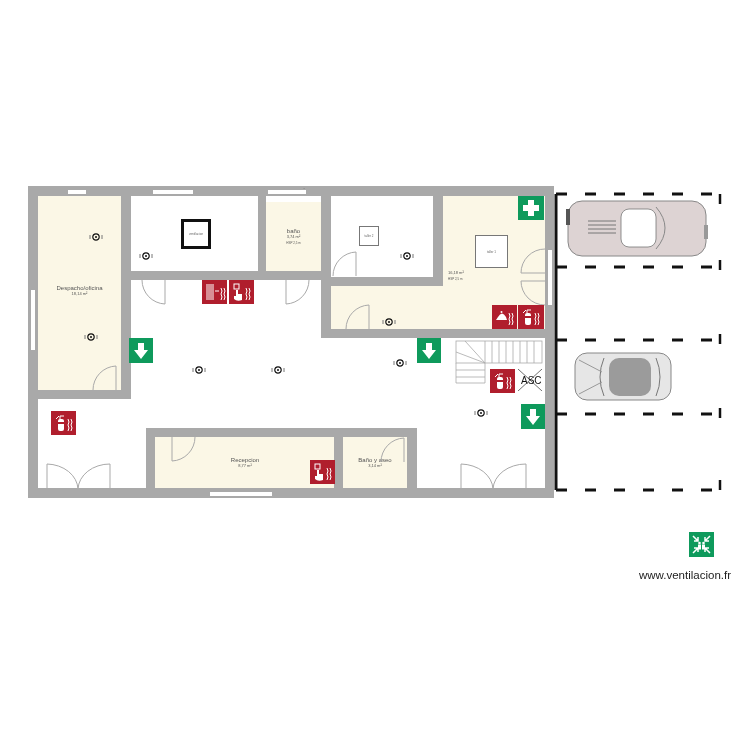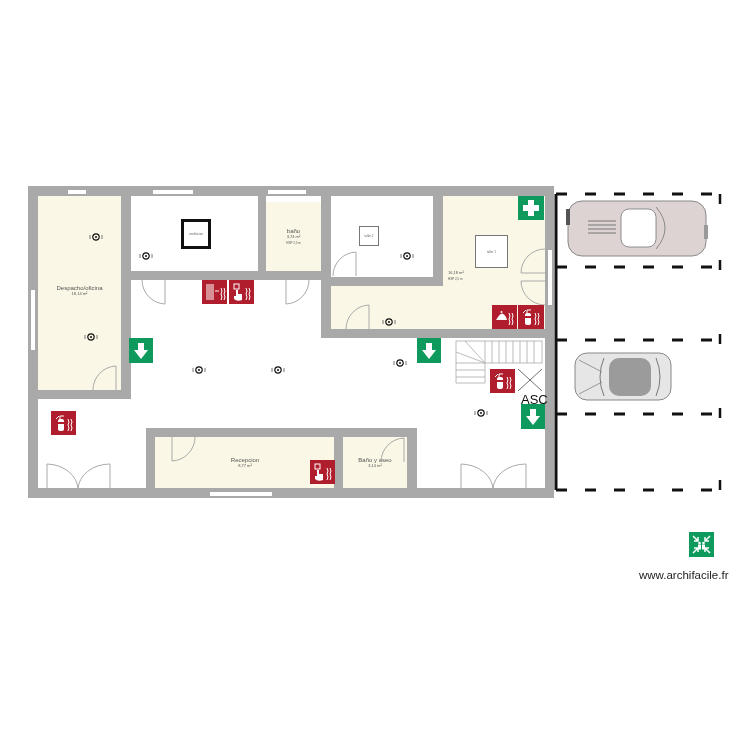--- a/index.html
+++ b/index.html
@@ -144,21 +144,21 @@
       <line x1="10" y1="1" x2="30" y2="23"></line>
         <line x1="1" y1="12" x2="30" y2="23"></line>
     </g>
   </svg>
 
   <div class="abs" style="left:518px;top:369px;width:24px;height:22px;">
     <svg width="24" height="22" style="position:absolute;left:0;top:0;">
         <line x1="0" y1="0" x2="24" y2="22" stroke="#333" stroke-width="0.7"></line>
         <line x1="24" y1="0" x2="0" y2="22" stroke="#333" stroke-width="0.7"></line>
       </svg>
-    <span style="position:absolute;left:3px;top:23px;font-size:13px;color:#111;">ASC</span>
+    <span style="position:absolute;left:3px;top:6px;font-size:10px;color:#111;">ASC</span>
   </div>
 
   <svg class="det" style="left:89px;top:233px;" viewBox="0 0 14 8">
       <circle cx="7" cy="4" r="3.2" fill="none" stroke="#111" stroke-width="1.2"></circle>
       <circle cx="7" cy="4" r="1" fill="#111"></circle>
       <line x1="1" y1="2" x2="1" y2="6" stroke="#777"></line>
       <line x1="13" y1="2" x2="13" y2="6" stroke="#777"></line>
     </svg>
   <svg class="det" style="left:139px;top:252px;" viewBox="0 0 14 8">
       <circle cx="7" cy="4" r="3.2" fill="none" stroke="#111" stroke-width="1.2"></circle>
@@ -347,13 +347,13 @@
   </svg>
 
   <svg class="abs" style="left:574px;top:352px;" width="100" height="50">
     <rect x="1" y="1" width="96" height="47" rx="12" fill="#e6e6e6" stroke="#888" stroke-width="1"></rect>
     <rect x="35" y="6" width="42" height="38" rx="10" fill="#9b9b9b"></rect>
     <path d="M30,6 Q22,25 30,44 M82,6 Q90,25 82,44" fill="none" stroke="#777"></path>
     <path d="M5,8 L28,20 M5,42 L28,30" stroke="#999" fill="none"></path>
   </svg>
 </div>
 
-<div class="footer-link" style="left:639px;top:569px;">www.archifacile.fr</div>
+<div class="footer-link" style="left:639px;top:569px;">www.ventilacion.fr</div>
 
 </body></html>

